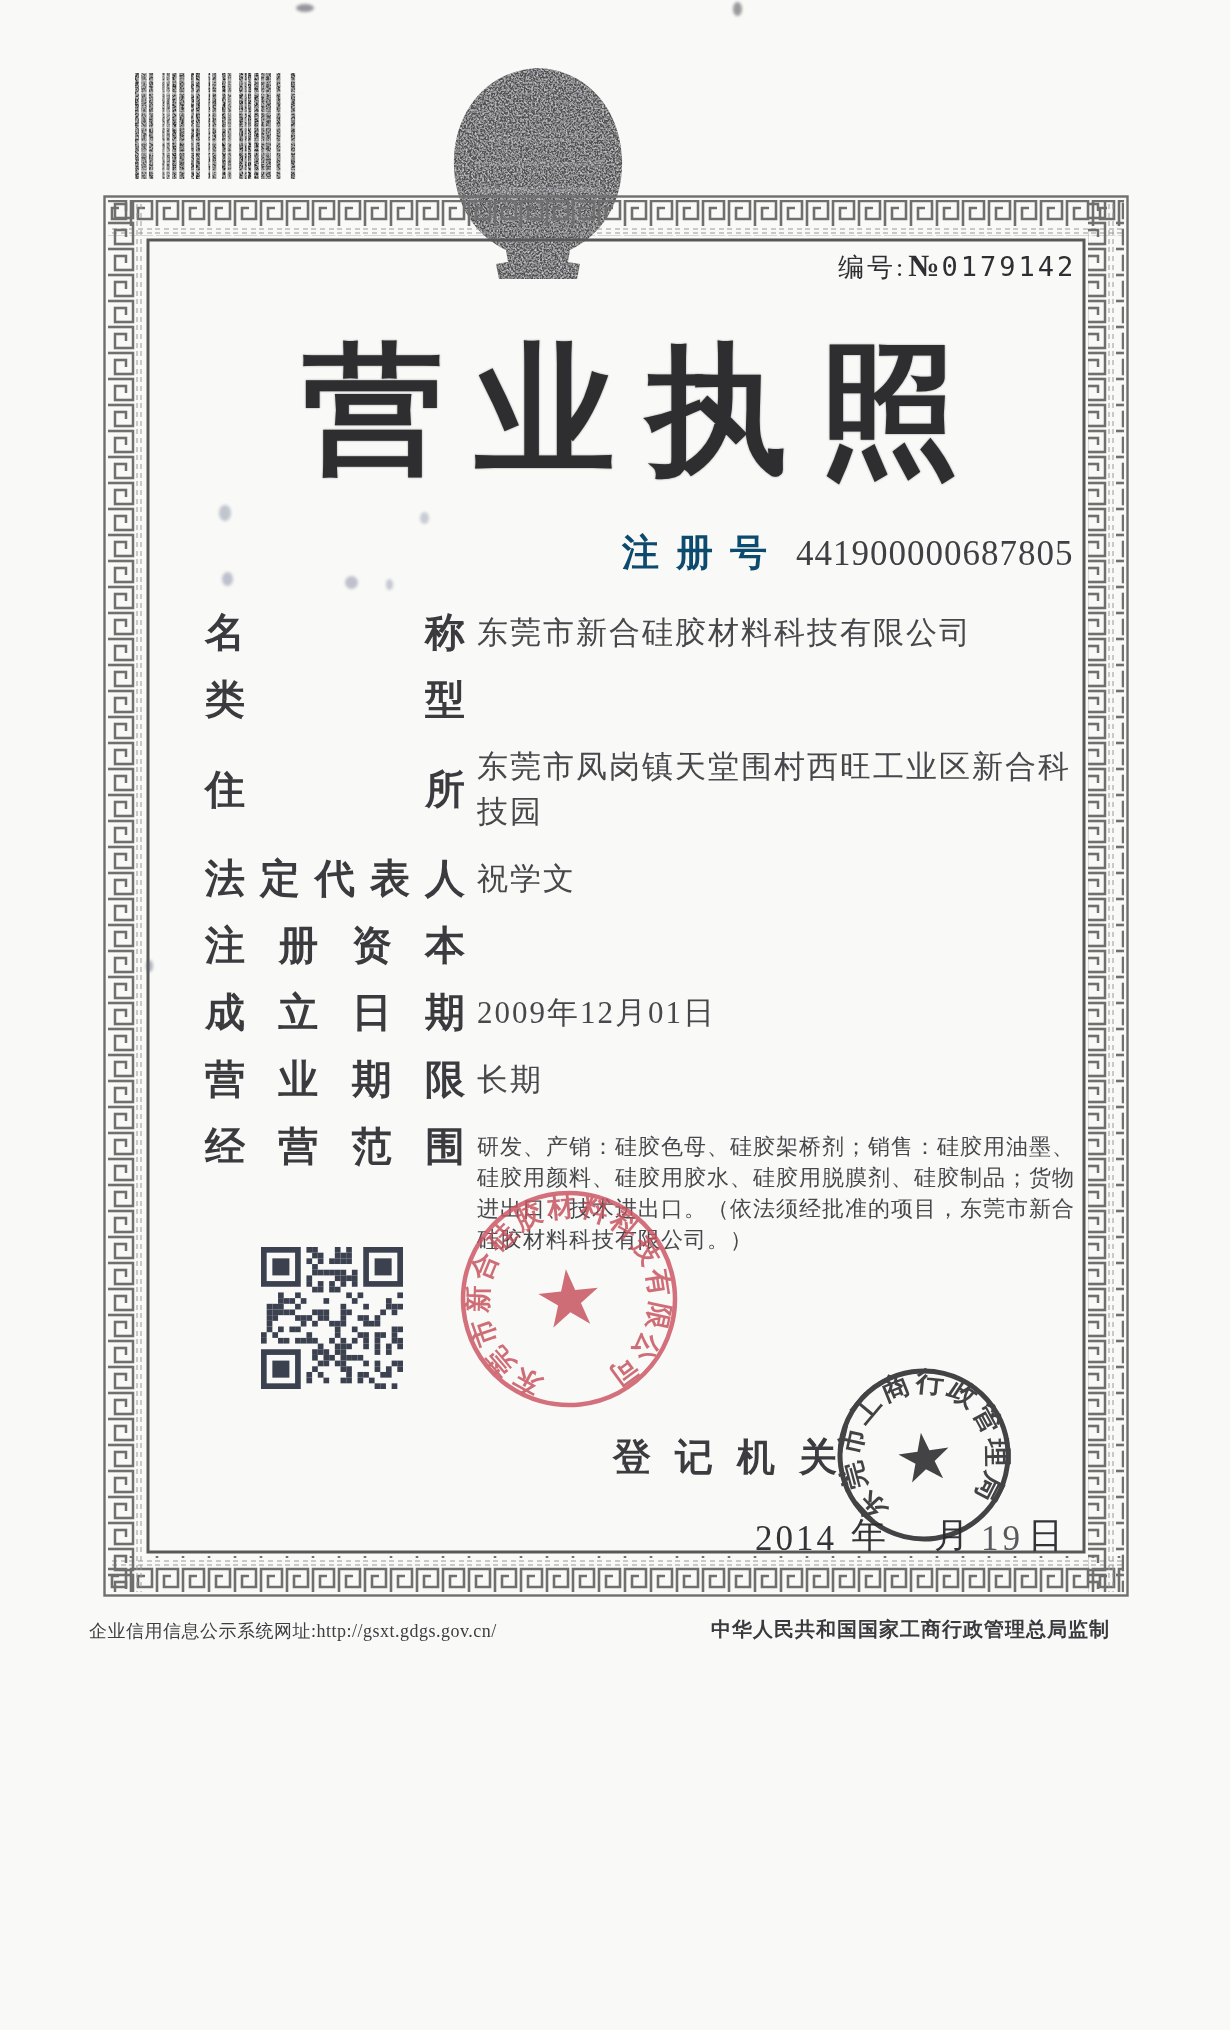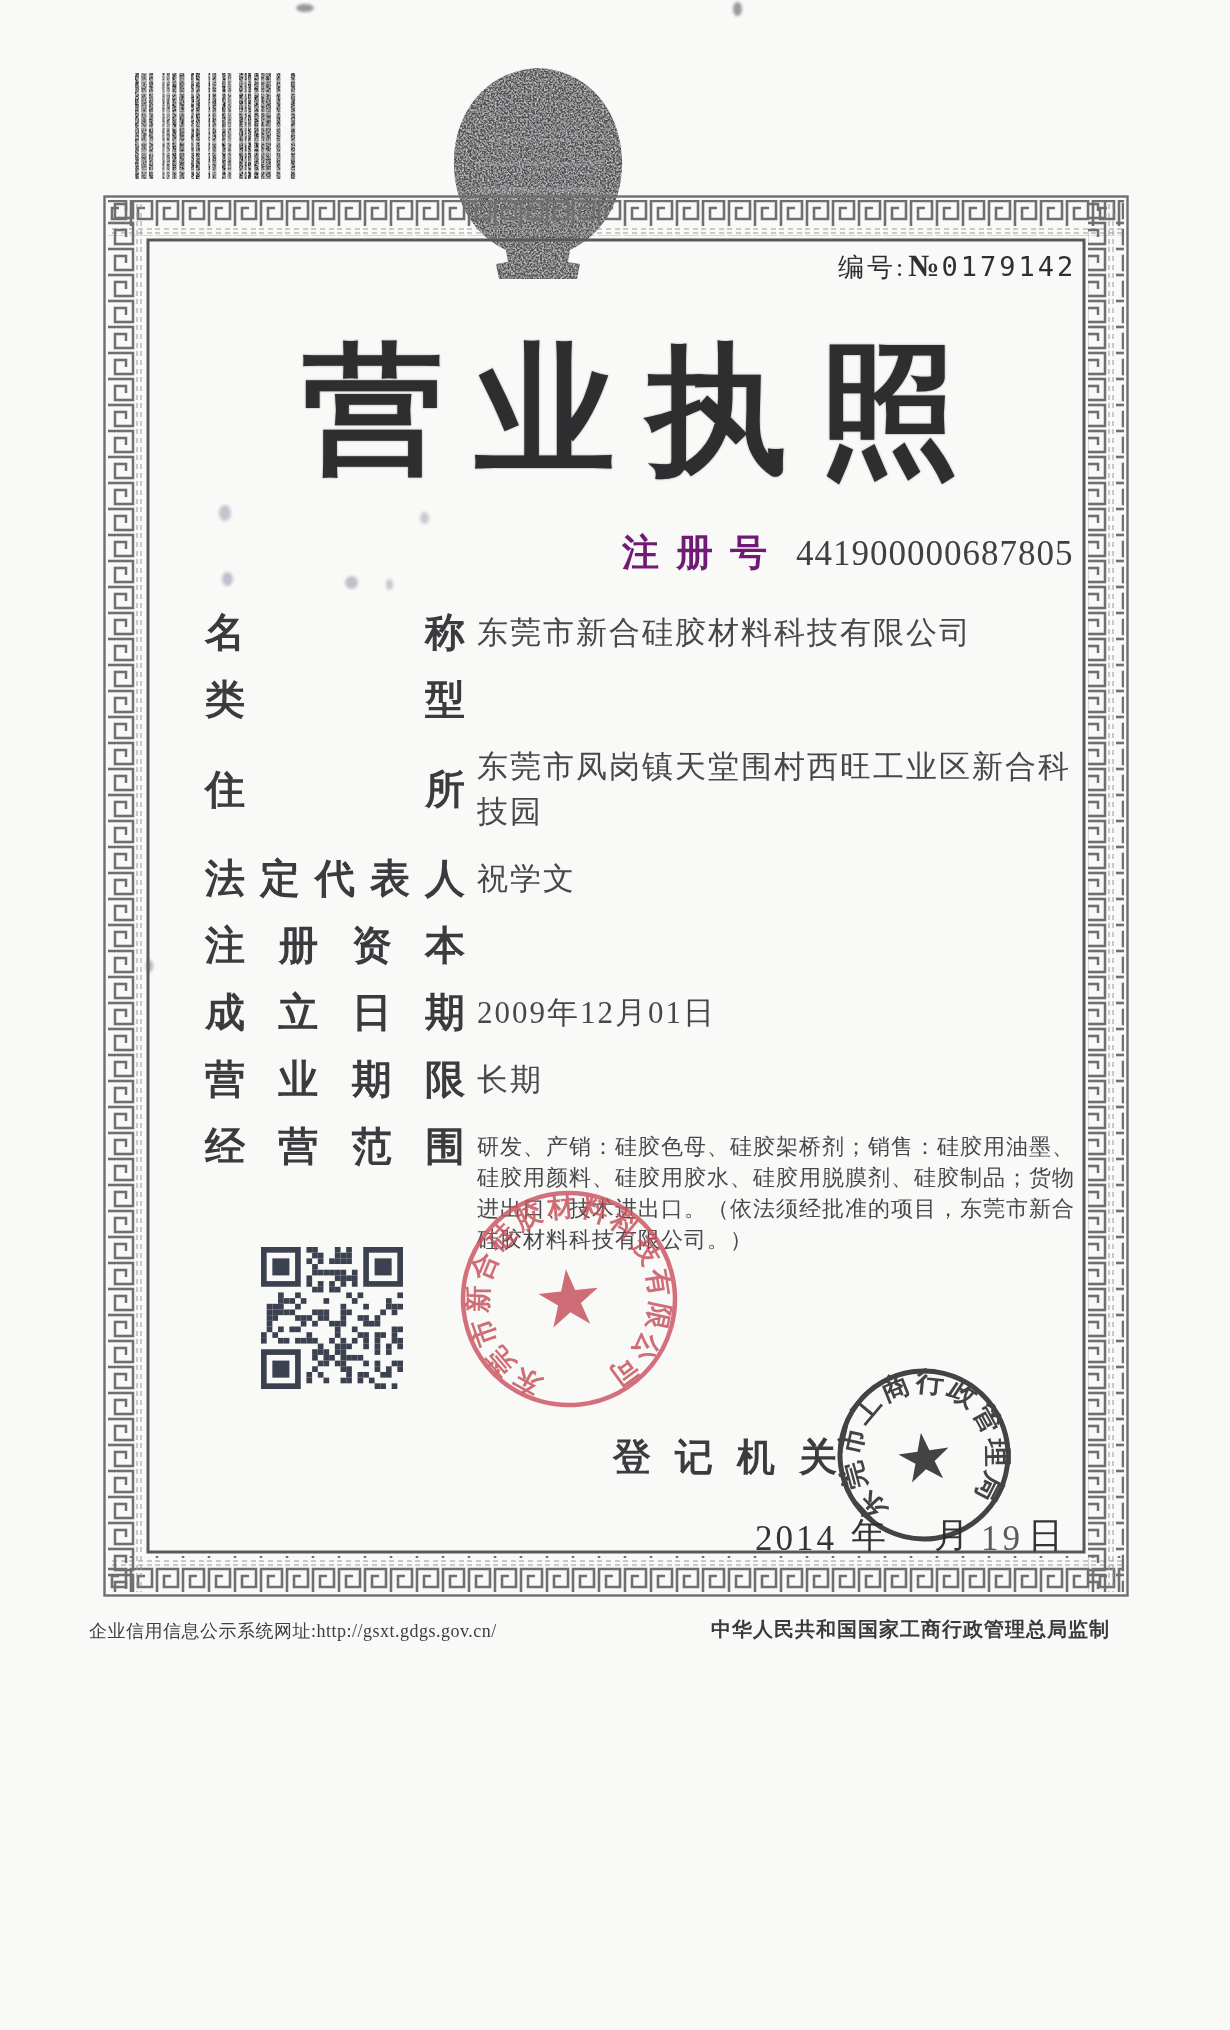--- a/index.html
+++ b/index.html
@@ -13,21 +13,21 @@
   .serial .nosym{font-size:31px;font-weight:700;}
   .serial .num{font-family:"DejaVu Sans Mono",monospace;font-size:27px;letter-spacing:3px;}
 
   
   .title{left:0;top:336px;width:1230px;text-align:center;font-family:"Liberation Sans",sans-serif;
          font-weight:900;font-size:140px;line-height:1.05;letter-spacing:32px;padding-left:32px;
          color:#2e2e31;text-shadow:0 0 2px rgba(46,46,49,.55);}
 
   
   .regno{left:622px;top:528px;display:flex;align-items:baseline;}
-  .regno .lab{font-size:37px;letter-spacing:17px;color:#701a75;font-weight:600;}
+  .regno .lab{font-size:37px;letter-spacing:17px;color:#0c4a6e;font-weight:600;}
   .regno .num{font-size:35px;letter-spacing:1px;color:#3f3f44;margin-left:12px;}
 
   
   .fields{left:205px;top:610px;width:880px;display:flex;flex-direction:column;}
   .frow{display:flex;align-items:center;min-height:45px;margin-bottom:22px;}
   .frow.tall{align-items:flex-start;}
   .flabel{width:260px;font-size:40px;font-weight:600;color:#3b3b3f;line-height:45px;flex:none;}
   .justify-chars{display:flex;justify-content:space-between;}
   .fvalue{margin-left:12px;font-size:31px;letter-spacing:2px;color:#48484c;line-height:45px;}
   .fvalue.scope{width:600px;font-size:22px;letter-spacing:1px;line-height:31px;padding-top:7px;}

